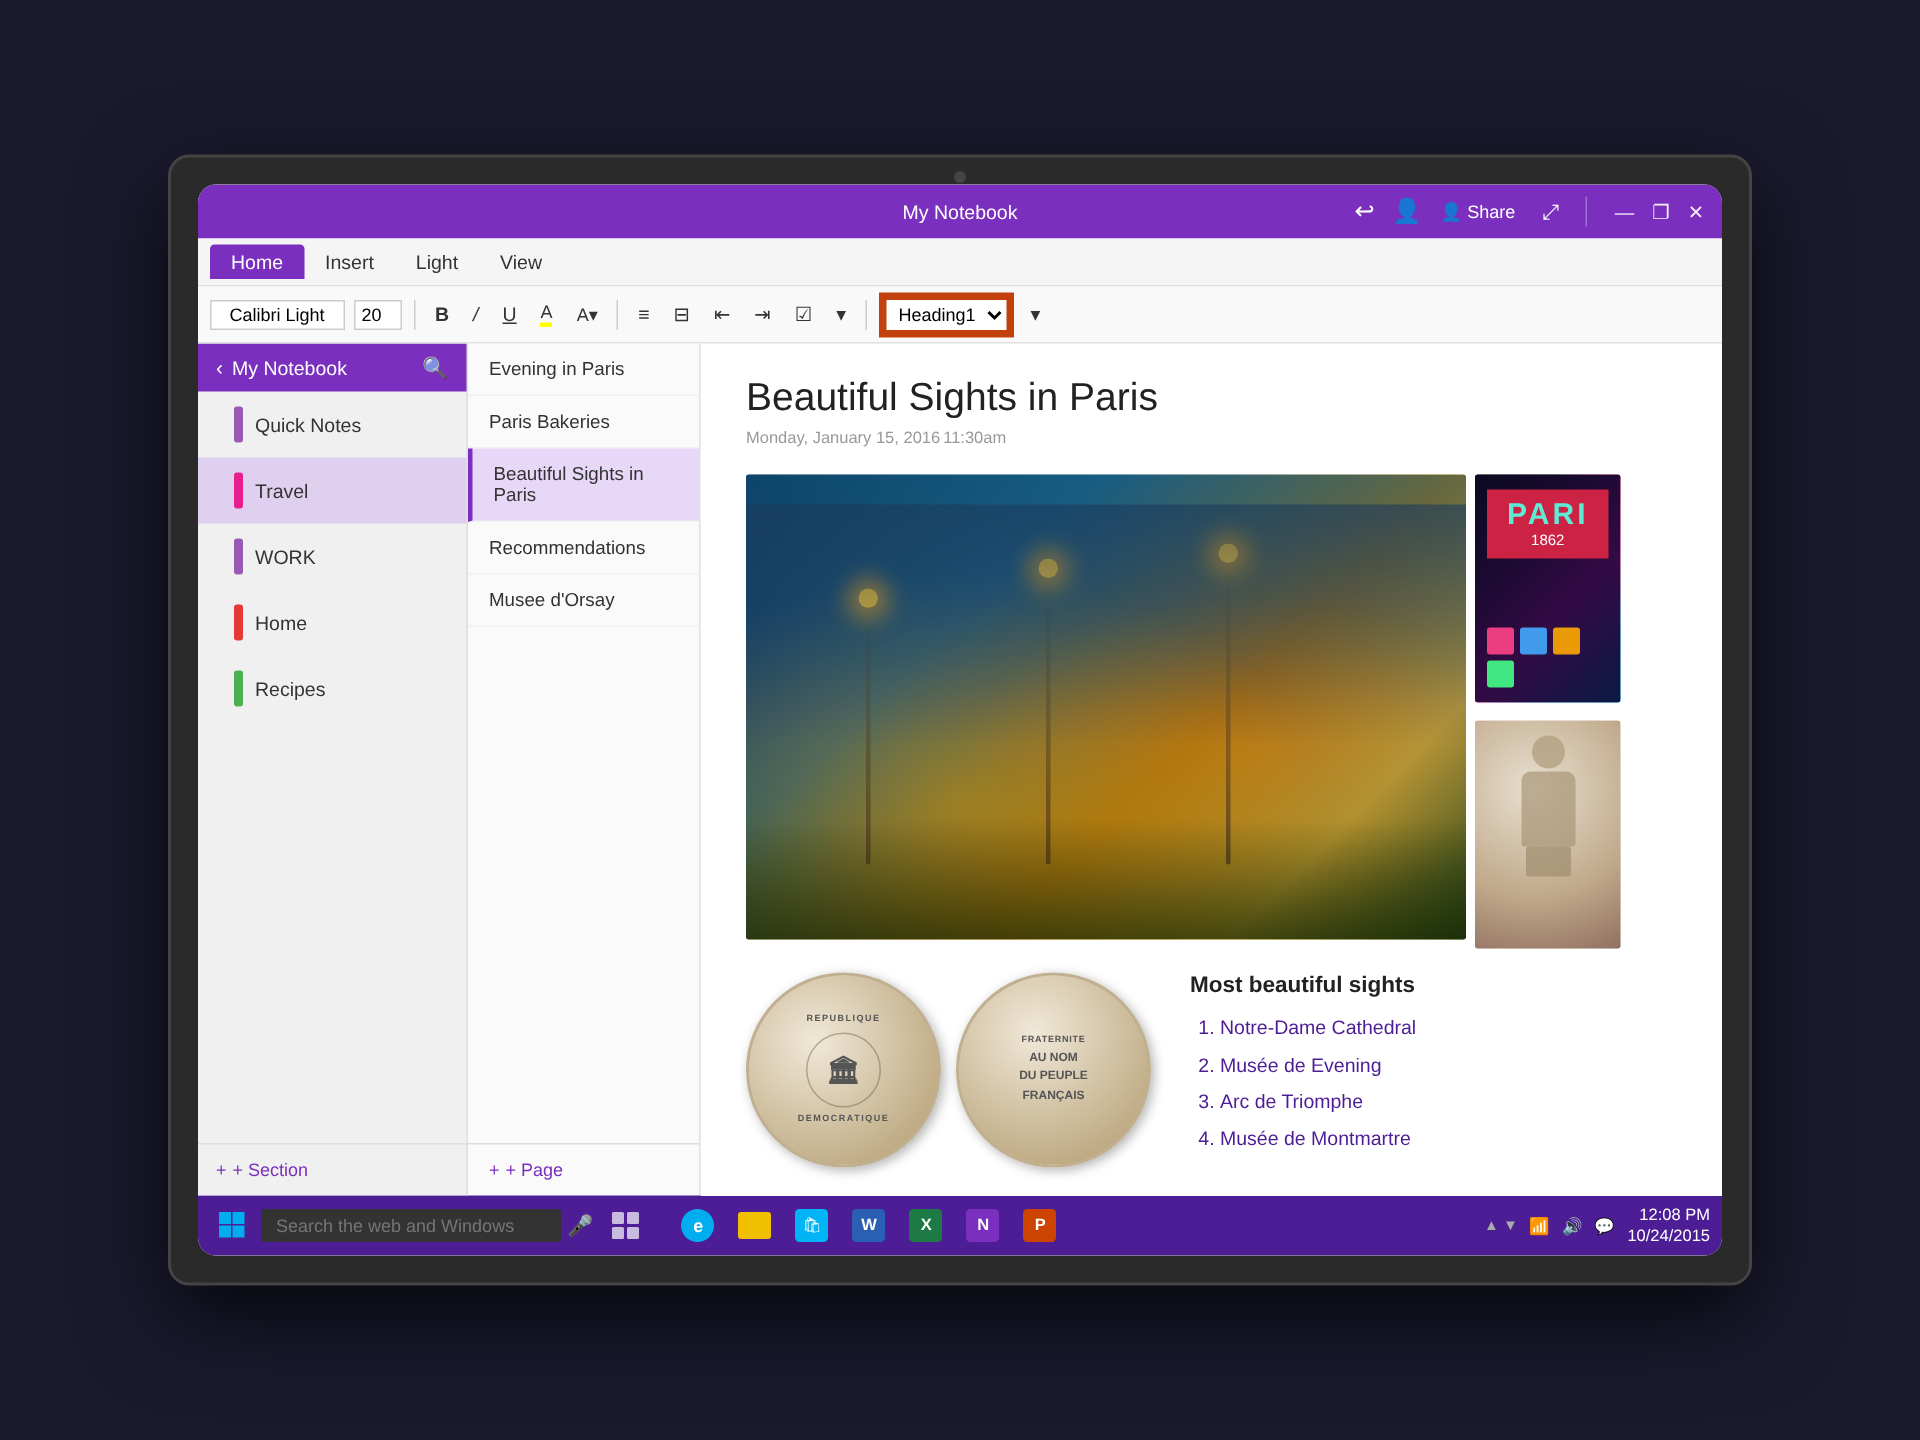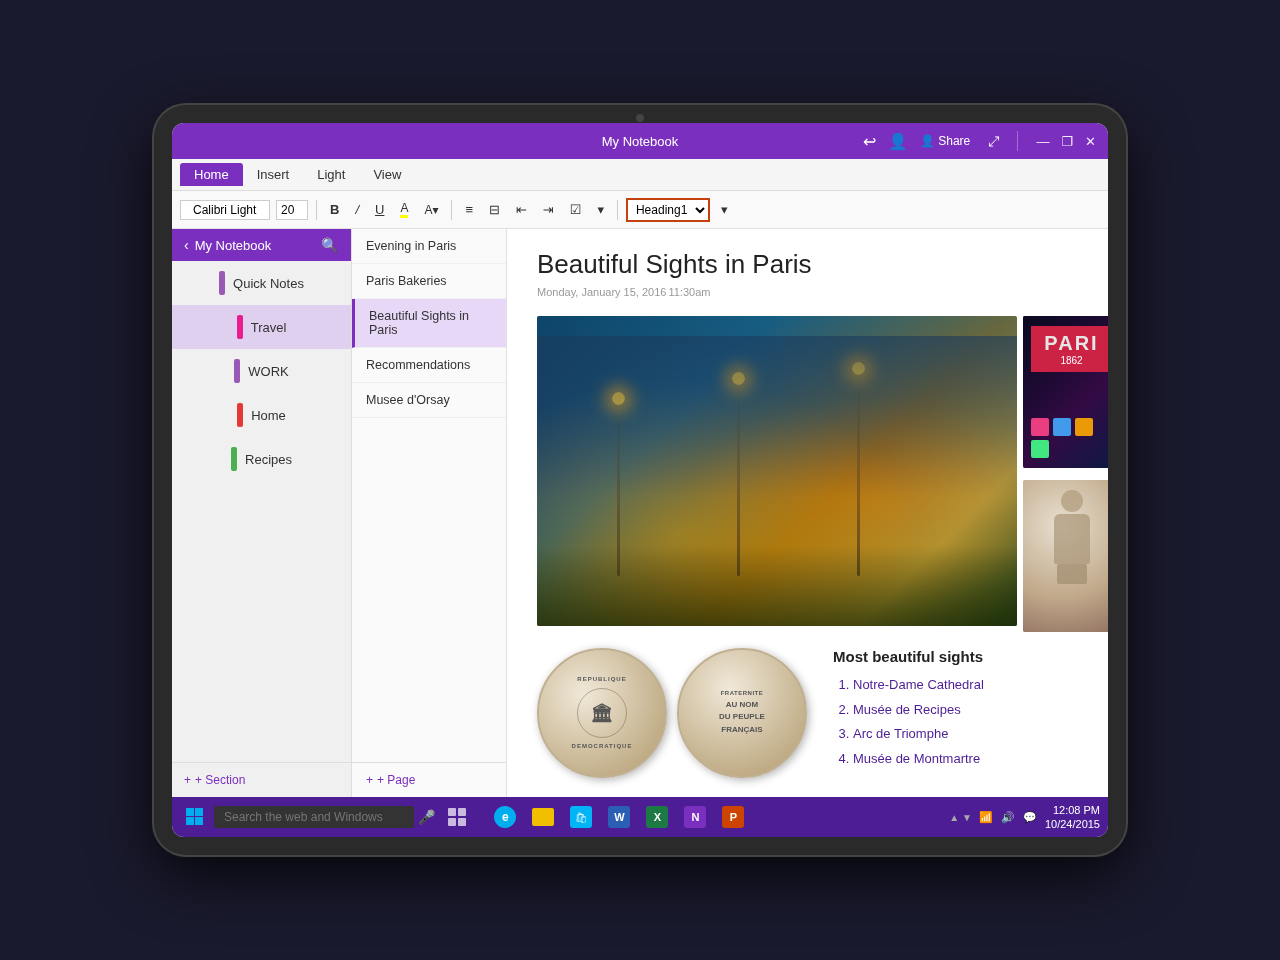--- a/index.html
+++ b/index.html
@@ -9,24 +9,24 @@
       align-items: center;
       justify-content: center;
       width: 1280px;
       height: 960px;
       font-family: 'Segoe UI', Arial, sans-serif;
       overflow: hidden;
     }
 
     
     .device-frame {
-      width: 972px;
+      width: 1052px;
       height: 750px;
       background: #2a2a2a;
-      border-radius: 32px;
+      border-radius: 12px;
       padding: 18px;
       box-shadow: 0 0 0 2px #444, 0 20px 60px rgba(0,0,0,0.8);
       position: relative;
     }
     .device-camera {
       width: 8px;
       height: 8px;
       background: #444;
       border-radius: 50%;
       position: absolute;
@@ -146,21 +146,21 @@
       border: none;
       background: none;
       color: #333;
       display: flex;
       align-items: center;
     }
     .tb-bold { font-weight: bold; }
     .tb-italic { font-style: italic; }
     .tb-underline { text-decoration: underline; }
     .heading-select {
-      border: 2px solid #c2410c;
+      border: 5px solid #c2410c;
       padding: 2px 4px;
       font-size: 12px;
       background: white;
       cursor: pointer;
     }
 
     
     .main-area {
       display: flex;
       flex: 1;
@@ -192,26 +192,25 @@
       font-size: 14px;
     }
     .search-icon-header {
       margin-left: auto;
       cursor: pointer;
       font-size: 14px;
     }
     .section-item {
       display: flex;
       align-items: center;
-      padding: 10px 12px;
+      padding: 10px 24px;
       font-size: 13px;
       cursor: pointer;
       color: #333;
       gap: 8px;
-      justify-content: center;
     }
     .section-item.active { background: #e0d0f0; font-weight: 500; }
     .section-color {
       width: 6px;
       height: 24px;
       border-radius: 2px;
       flex-shrink: 0;
     }
     .sections-footer {
       margin-top: auto;
@@ -642,21 +641,21 @@
             <div style="position:absolute;top:20px;left:0;right:0;height:160px;background:linear-gradient(to bottom,#1a3a5c,transparent);opacity:0.6;"></div>
             <div style="position:absolute;bottom:0;left:0;right:0;height:80px;background:linear-gradient(to bottom,transparent,rgba(20,40,10,0.7));"></div>
 
             <div style="position:absolute;bottom:0;left:0;right:0;height:100px;background:linear-gradient(to top,rgba(180,120,0,0.3),transparent);mix-blend-mode:overlay;"></div>
           </div>
 
           <div class="side-images-col">
             <div class="side-image-top">
               <div style="position:absolute;inset:0;background:linear-gradient(135deg,#0a0a20 0%,#1a0a30 30%,#330a44 60%,#0a1a44 100%);"></div>
               <div style="position:absolute;top:10px;right:8px;left:8px;background:#cc2244;padding:6px 4px;text-align:center;">
-                <div style="color:#e5e5e5;font-size:20px;font-weight:bold;letter-spacing:2px;">PARI</div>
+                <div style="color:#5eead4;font-size:20px;font-weight:bold;letter-spacing:2px;">PARI</div>
                 <div style="color:white;font-size:10px;">1862</div>
               </div>
               <div style="position:absolute;bottom:10px;left:8px;right:8px;display:flex;gap:4px;flex-wrap:wrap;">
                 <div style="background:#ff4488;width:18px;height:18px;border-radius:2px;opacity:0.9;"></div>
                 <div style="background:#44aaff;width:18px;height:18px;border-radius:2px;opacity:0.9;"></div>
                 <div style="background:#ffaa00;width:18px;height:18px;border-radius:2px;opacity:0.9;"></div>
                 <div style="background:#44ff88;width:18px;height:18px;border-radius:2px;opacity:0.9;"></div>
               </div>
             </div>
             <div style="height:6px;"></div>
@@ -693,21 +692,21 @@
                 <div style="font-size:8px;font-weight:bold;">DU PEUPLE</div>
                 <div style="font-size:8px;font-weight:bold;">FRANÇAIS</div>
               </div>
             </div>
           </div>
 
           <div class="sights-list">
             <div class="sights-title">Most beautiful sights</div>
             <ol>
               <li>Notre-Dame Cathedral</li>
-              <li>Musée de Recipes</li>
+              <li>Musée de Evening</li>
               <li>Arc de Triomphe</li>
               <li>Musée de Montmartre</li>
             </ol>
           </div>
         </div>
       </div>
     </div>
 
     <div class="taskbar">
 

